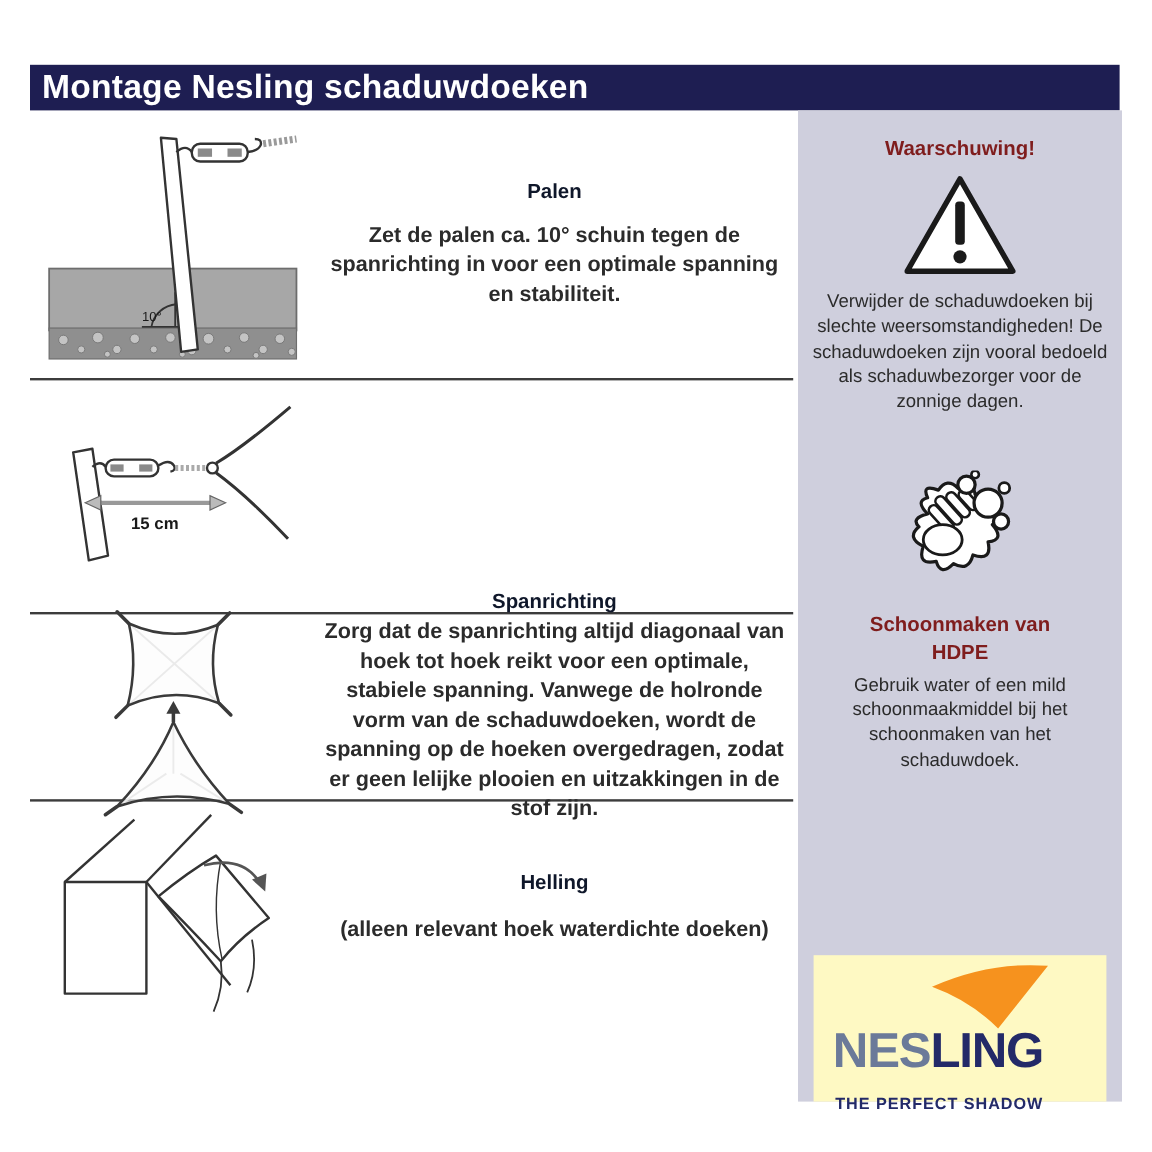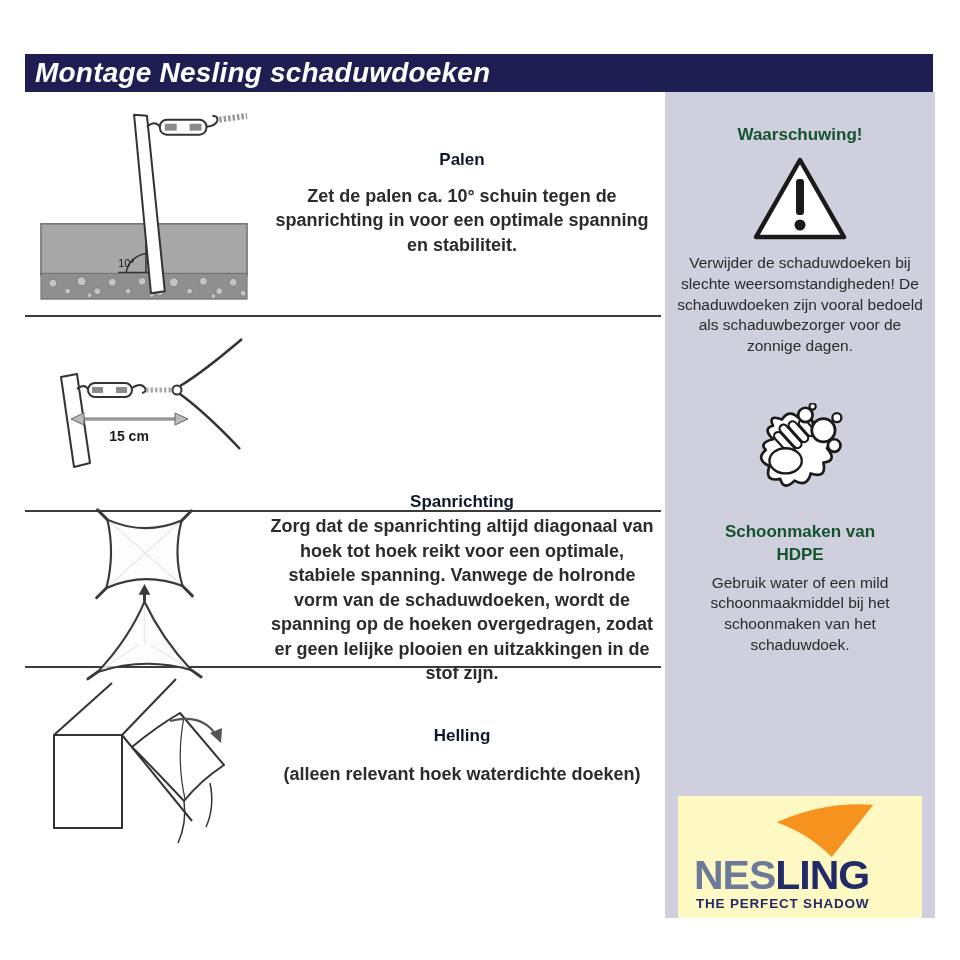--- a/index.html
+++ b/index.html
@@ -5,46 +5,46 @@
   * { box-sizing: border-box; }
   html,body { margin:0; padding:0; background:#ffffff; }
   .page {
     position:relative; width:960px; height:960px; background:#ffffff;
     font-family:"Liberation Sans", sans-serif; color:#2e2e2e; overflow:hidden;
   }
   
   .header {
     position:absolute; left:25px; top:54px; width:908px; height:38px;
     background:#1e1e52; color:#ffffff; font-size:28px; font-weight:bold;
-    line-height:38px; padding-left:10px; letter-spacing:0.2px;font-style:italic;
+    line-height:38px; padding-left:10px; letter-spacing:0.2px;
   }
   
   .sidebar {
     position:absolute; left:665px; top:92px; width:270px; height:826px;
     background:#cfcfdd; text-align:center;
   }
-  .sb-heading { font-weight:bold; font-size:17px; color:#14532d; margin:33px 8px 6px; }
+  .sb-heading { font-weight:bold; font-size:17px; color:#7f1d1d; margin:22px 8px 6px; }
   .sb-text { font-size:15.5px; line-height:1.34; margin:6px 10px; color:#2b2b2b; }
   .sb-text--narrow { margin:6px 26px; }
   .sb-icon { margin:4px auto 0; display:block; }
   .wash-icon { margin-top:46px; }
   .cleaning-heading { margin-top:14px; margin-left:40px; margin-right:40px; line-height:1.35; }
   
   .logo-box {
     position:absolute; left:13px; right:13px; bottom:0; height:122px; background:#fef9c3;padding-left:24px;
   }
   .logo-sail { position:absolute; top:5px; left:92px; }
   .logo-name {
     position:absolute; top:56px; left:16px; font-size:41px; font-weight:bold;
     letter-spacing:-1px; white-space:nowrap;
   }
   .logo-name .slate { color:#6b7a99; }
   .logo-name .navy { color:#232a68; }
   .logo-tagline {
-    position:absolute; top:100px; left:18px; font-size:13.5px; font-weight:bold;
+    position:absolute; top:116px; left:18px; font-size:13.5px; font-weight:bold;
     color:#232a68; letter-spacing:0.8px; white-space:nowrap;
   }
   
   .main { position:absolute; left:25px; top:92px; width:636px; }
   .section { display:flex; align-items:center; }
   .section + .section { border-top:2px solid #3c3c3c; }
   .sec-palen   { height:223px; }
   .sec-montage { height:195px; }
   .sec-span    { height:156px; }
   .sec-helling { height:198px; }

